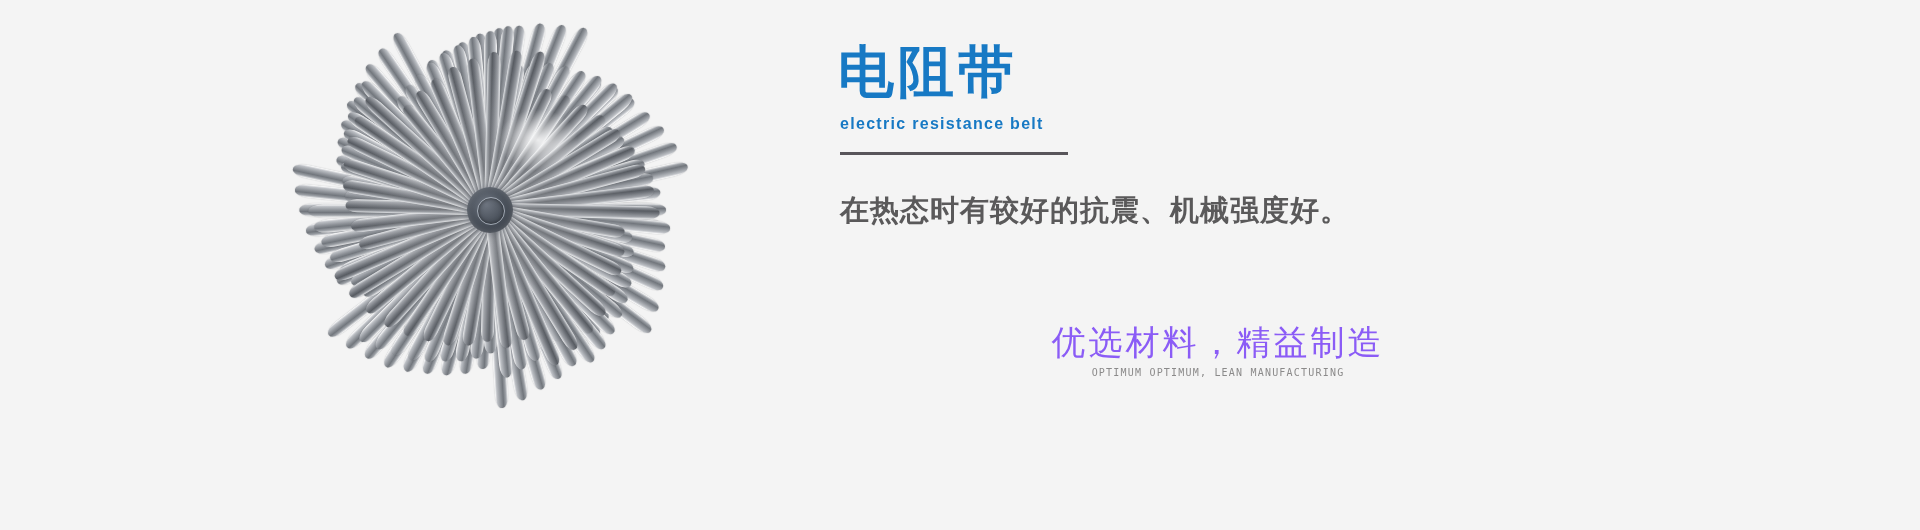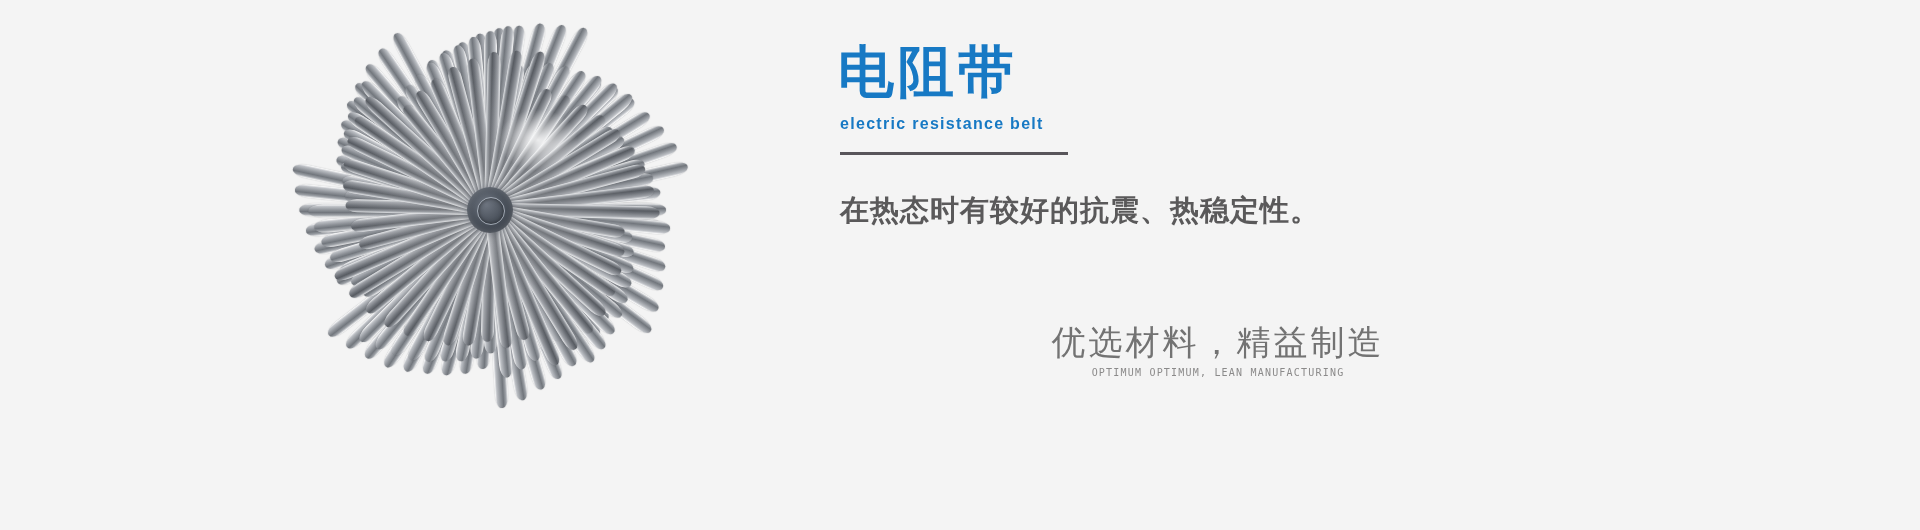--- a/index.html
+++ b/index.html
@@ -195,21 +195,21 @@
     top:322px;
     width:560px;
     text-align:center;
   }
 
   .slogan-cn {
     font-size:34px;
     line-height:1.2;
     font-weight:400;
     letter-spacing:3px;
-    color:#737373;
+    color:#8b5cf6;
     font-family:"DejaVu Serif","Liberation Serif",serif;
     white-space:nowrap;
   }
 
   .slogan-en {
     margin-top:4px;
     font-size:10px;
     line-height:1.2;
     letter-spacing:1.2px;
     color:#8b8a8a;
@@ -450,21 +450,21 @@
 
   <div class="content">
 
     <div class="title-cn">电阻带</div>
 
     <div class="title-en">electric resistance belt</div>
 
     <div class="title-rule"></div>
 
     <div class="desc">
-      <span class="desc-line">在热态时有较好的抗震、热稳定性。</span>
+      <span class="desc-line">在热态时有较好的抗震、机械强度好。</span>
     </div>
 
     <div class="slogan">
       <div class="slogan-cn">优选材料，精益制造</div>
       <div class="slogan-en">OPTIMUM OPTIMUM, LEAN MANUFACTURING</div>
     </div>
 
   </div>
 </div>
 

